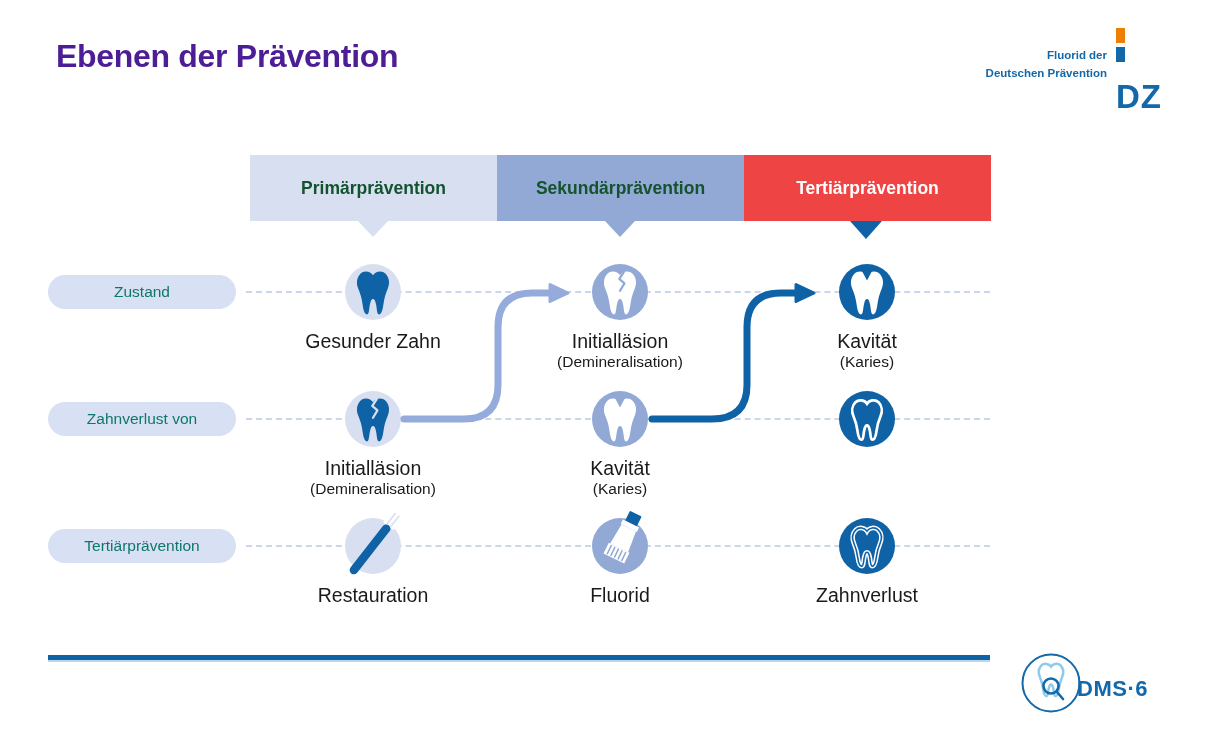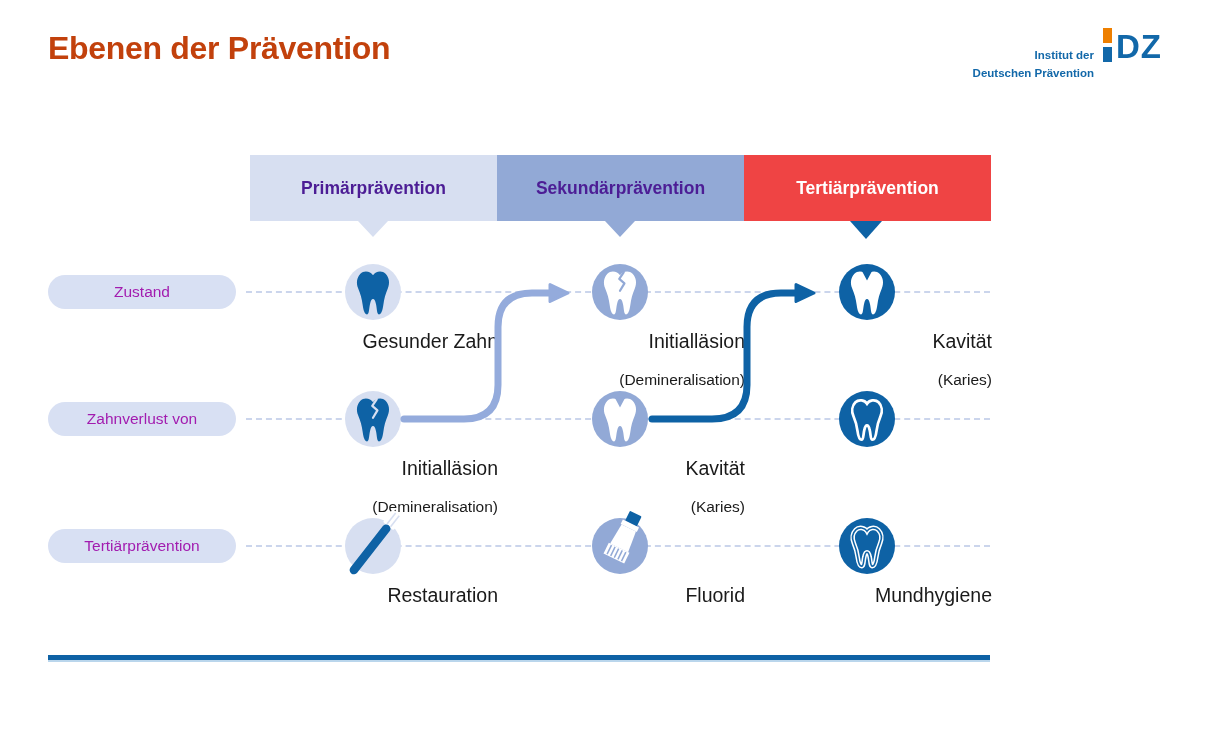--- a/index.html
+++ b/index.html
@@ -1,59 +1,59 @@
 <!DOCTYPE html>
 <html><head>
 <meta charset="utf-8">
 <style>
   html,body{margin:0;padding:0;background:#fff;}
   .canvas{position:relative;width:1208px;height:754px;background:#ffffff;overflow:hidden;
           font-family:"Liberation Sans",sans-serif;color:#1a1a1a;}
 
-  .title{position:absolute;left:48px;top:30px;margin:0;font-size:32px;font-weight:800;
-         letter-spacing:-.3px;color:#c2410c;}
+  .title{position:absolute;left:48px;top:30px;margin:8px;font-size:32px;font-weight:800;
+         letter-spacing:-.3px;color:#4c1d95;}
 
   
   .idz{position:absolute;top:28px;right:46px;display:flex;align-items:flex-start;gap:9px;}
   .idz-text{margin-top:19px;text-align:right;color:#1268A9;font-size:11.5px;font-weight:700;line-height:1.55;}
-  .idz-mark{display:flex;align-items:flex-end;gap:4px;}
+  .idz-mark{display:flex;gap:19px;flex-direction:column;}
   .idz-i{display:flex;flex-direction:column;gap:4px;}
   .idz-i .idz-dot{width:9px;height:15px;background:#EE7F00;}
   .idz-i .idz-stem{width:9px;height:15px;background:#1268A9;}
   .idz-dz{font-size:33px;font-weight:800;color:#1268A9;line-height:.95;letter-spacing:1px;}
 
   
   .col-headers{position:absolute;left:250px;top:155px;width:741px;height:66px;display:flex;z-index:2;}
   .col-header{flex:1;display:flex;align-items:center;justify-content:center;
-              font-size:17.5px;font-weight:700;color:#4c1d95;}
+              font-size:17.5px;font-weight:700;color:#14532d;}
   .col-header.c0{background:#D7DFF1;}
   .col-header.c1{background:#92A9D6;}
   .col-header.c2{background:#ef4444;color:#ffffff;}
   .header-pointer{position:absolute;top:221px;width:0;height:0;z-index:2;
                   border-left:15px solid transparent;border-right:15px solid transparent;}
   .header-pointer.c0{left:358px;border-top:16px solid #D7DFF1;}
   .header-pointer.c1{left:605px;border-top:16px solid #92A9D6;}
   .header-pointer.c2{left:850px;border-left-width:16px;border-right-width:16px;border-top:18px solid #0E62A5;}
 
   
   .dash{position:absolute;left:246px;width:744px;border-top:2px dashed #CBD5EC;z-index:1;}
   .dash.r0{top:291px}.dash.r1{top:418px}.dash.r2{top:545px}
 
   
   .pill{position:absolute;left:48px;width:188px;height:34px;background:#D8E0F3;border-radius:17px;
-        display:flex;align-items:center;justify-content:center;font-size:15.5px;color:#a21caf;z-index:2;}
+        display:flex;align-items:center;justify-content:center;font-size:15.5px;color:#0f766e;z-index:2;}
   .pill.r0{top:275px}.pill.r1{top:402px}.pill.r2{top:529px}
 
   
-  .cell{position:absolute;width:250px;text-align:right;z-index:2;}
+  .cell{position:absolute;width:250px;text-align:center;z-index:2;}
   .cell.c0{left:248px}.cell.c1{left:495px}.cell.c2{left:742px}
   .cell.r0{top:250px}.cell.r1{top:377px}.cell.r2{top:504px}
   .icon{display:block;margin:0 auto;overflow:visible;}
   .cell-title{font-size:19.5px;line-height:1.15;margin-top:-4px;color:#1a1a1a;}
-  .cell-sub{font-size:15.5px;margin-top:19px;color:#1a1a1a;}
+  .cell-sub{font-size:15.5px;margin-top:1px;color:#1a1a1a;}
 
   .arrows{position:absolute;left:0;top:0;z-index:3;pointer-events:none;}
 
   
   .rule{position:absolute;left:48px;top:655px;width:942px;height:5px;background:#0E62A5;
         box-shadow:0 2px 0 rgba(130,180,220,.55);z-index:1;}
   .dms{position:absolute;left:1020px;top:650px;display:flex;align-items:flex-start;z-index:2;}
   .dms-text{font-size:22px;font-weight:700;color:#1268A9;margin-left:-9px;margin-top:26px;letter-spacing:.5px;}
 </style>
 </head>
@@ -64,21 +64,21 @@
     <path id="tooth" d="M32 9 C29 4 20 2 15 7 C10 12 9 20 12 27 C15 34 17 41 18 49 C19 57 21 62 24 62 C27 62 26.5 54 28 48 C29 43 30 41 32 41 C34 41 35 43 36 48 C37.5 54 37 62 40 62 C43 62 45 57 46 49 C47 41 49 34 52 27 C55 20 54 12 49 7 C44 2 35 4 32 9 Z"></path>
   </defs>
 </svg>
 
 <div class="canvas">
 
   <h1 class="title">Ebenen der Prävention</h1>
 
   <div class="idz">
     <div class="idz-text">
-      <div>Institut der</div>
+      <div>Fluorid der</div>
       <div>Deutschen Prävention</div>
     </div>
     <div class="idz-mark">
       <div class="idz-i">
         <span class="idz-dot"></span>
         <span class="idz-stem"></span>
       </div>
       <span class="idz-dz">DZ</span>
     </div>
   </div>
@@ -205,27 +205,38 @@
   </div>
 
   <div class="cell r2 c2">
     <svg class="icon" width="84" height="84" viewBox="0 0 84 84">
       <circle cx="42" cy="42" r="28" fill="#0E62A5"></circle>
       <g transform="translate(42 43) scale(0.66) translate(-32 -33)">
         <use href="#tooth" fill="none" stroke="#ffffff" stroke-width="7"></use>
         <use href="#tooth" fill="none" stroke="#0E62A5" stroke-width="2.4"></use>
       </g>
     </svg>
-    <div class="cell-title">Mundhygiene</div>
+    <div class="cell-title">Zahnverlust</div>
     <div class="cell-sub"></div>
   </div>
 
   <svg class="arrows" width="1208" height="754" viewBox="0 0 1208 754">
     <path d="M404 419 H464 Q498 419 498 385 L498 327 Q498 293 532 293 H550" fill="none" stroke="#94ABDC" stroke-width="7" stroke-linecap="round"></path>
     <path d="M550 284.5 L568 293 L550 301.5 Z" fill="#94ABDC" stroke="#94ABDC" stroke-width="3" stroke-linejoin="round"></path>
     <path d="M652 419 H712 Q747 419 747 385 L747 327 Q747 293 781 293 H796" fill="none" stroke="#0E62A5" stroke-width="7" stroke-linecap="round"></path>
     <path d="M796 284.5 L814 293 L796 301.5 Z" fill="#0E62A5" stroke="#0E62A5" stroke-width="3" stroke-linejoin="round"></path>
   </svg>
 
   <div class="rule"></div>
 
+  <div class="dms">
+    <svg width="66" height="66" viewBox="0 0 66 66" style="overflow:visible">
+      <circle cx="31" cy="33" r="28.5" fill="none" stroke="#1268A9" stroke-width="2"></circle>
+      <g transform="translate(31 30) scale(0.56) translate(-32 -33)">
+        <use href="#tooth" fill="none" stroke="#8FCBE8" stroke-width="4.5"></use>
+      </g>
+      <circle cx="31" cy="36" r="7.5" fill="none" stroke="#1268A9" stroke-width="2.6"></circle>
+      <line x1="36.5" y1="41.5" x2="43" y2="49" stroke="#1268A9" stroke-width="2.6" stroke-linecap="round"></line>
+    </svg>
+    <span class="dms-text">DMS·6</span>
+  </div>
 
 </div>
 
 </body></html>

